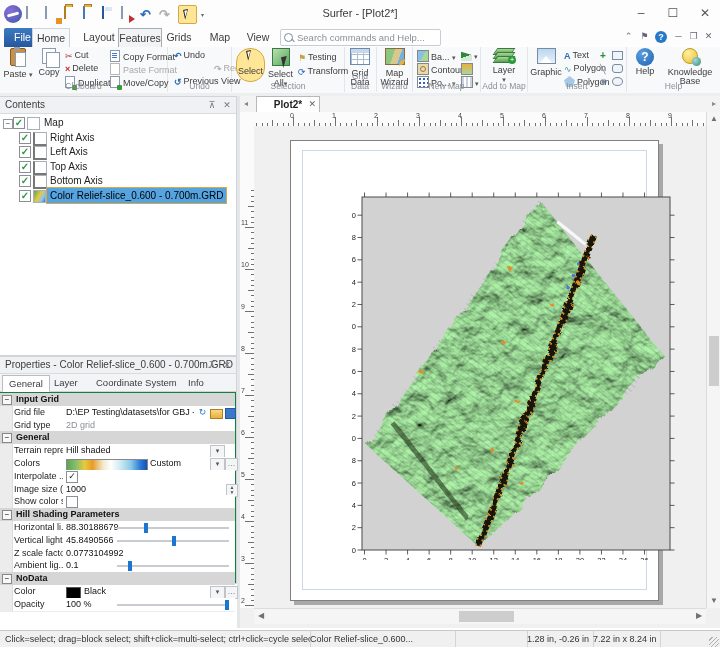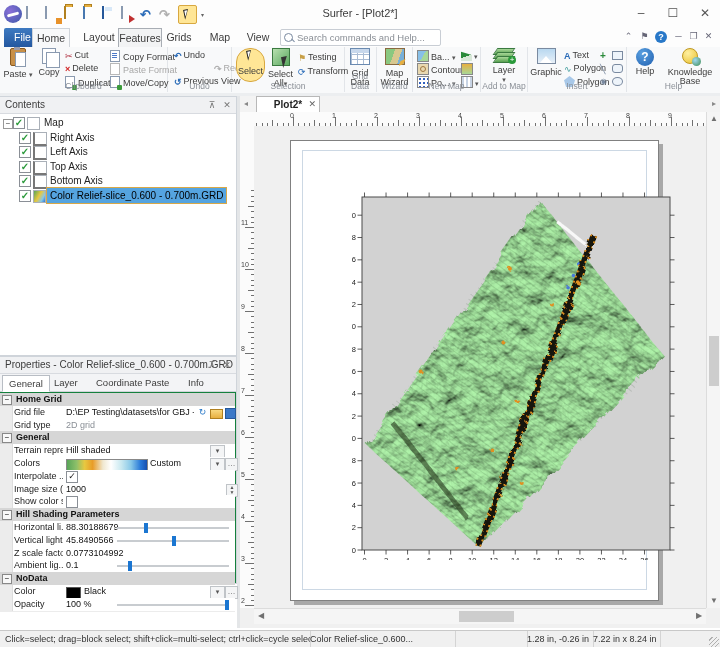--- a/index.html
+++ b/index.html
@@ -345,27 +345,27 @@
 
   <div id="properties-panel">
     <div class="panelhdr">
       <span>Properties - Color Relief-slice_0.600 - 0.700m.GRD</span>
       <span class="ph-ico" style="right:18px;">⊼</span>
       <span class="ph-ico" style="right:3px;">✕</span>
     </div>
     <div class="ptabs">
       <span class="ptab active" style="left:2px;">General</span>
       <span class="ptab" style="left:48px;">Layer</span>
-      <span class="ptab" style="left:90px;">Coordinate Paste</span>
+      <span class="ptab" style="left:90px;">Coordinate System</span>
       <span class="ptab" style="left:182px;">Info</span>
     </div>
     <div id="propgrid">
         <div class="prow section" style="top: 1px;">
           <span class="sec-exp">−</span>
-          <span class="sec-name">Home Grid</span>
+          <span class="sec-name">Input Grid</span>
         </div>
         <div class="prow" style="top: 13.8px;">
           <span class="pgutter"></span>
           <span class="plabel">Grid file</span>
           <span class="pval" style="max-width: 128px; overflow: hidden;">D:\EP Testing\datasets\for GBJ - Sur...</span>
           <span class="fico" style="left: 197px; color: rgb(40, 120, 200);">↻</span>
           <span class="fico f-folder" style="left: 210px;"></span>
           <span class="fico f-save" style="left: 225px;"></span>
         </div>
         <div class="prow" style="top: 26.6px;">

